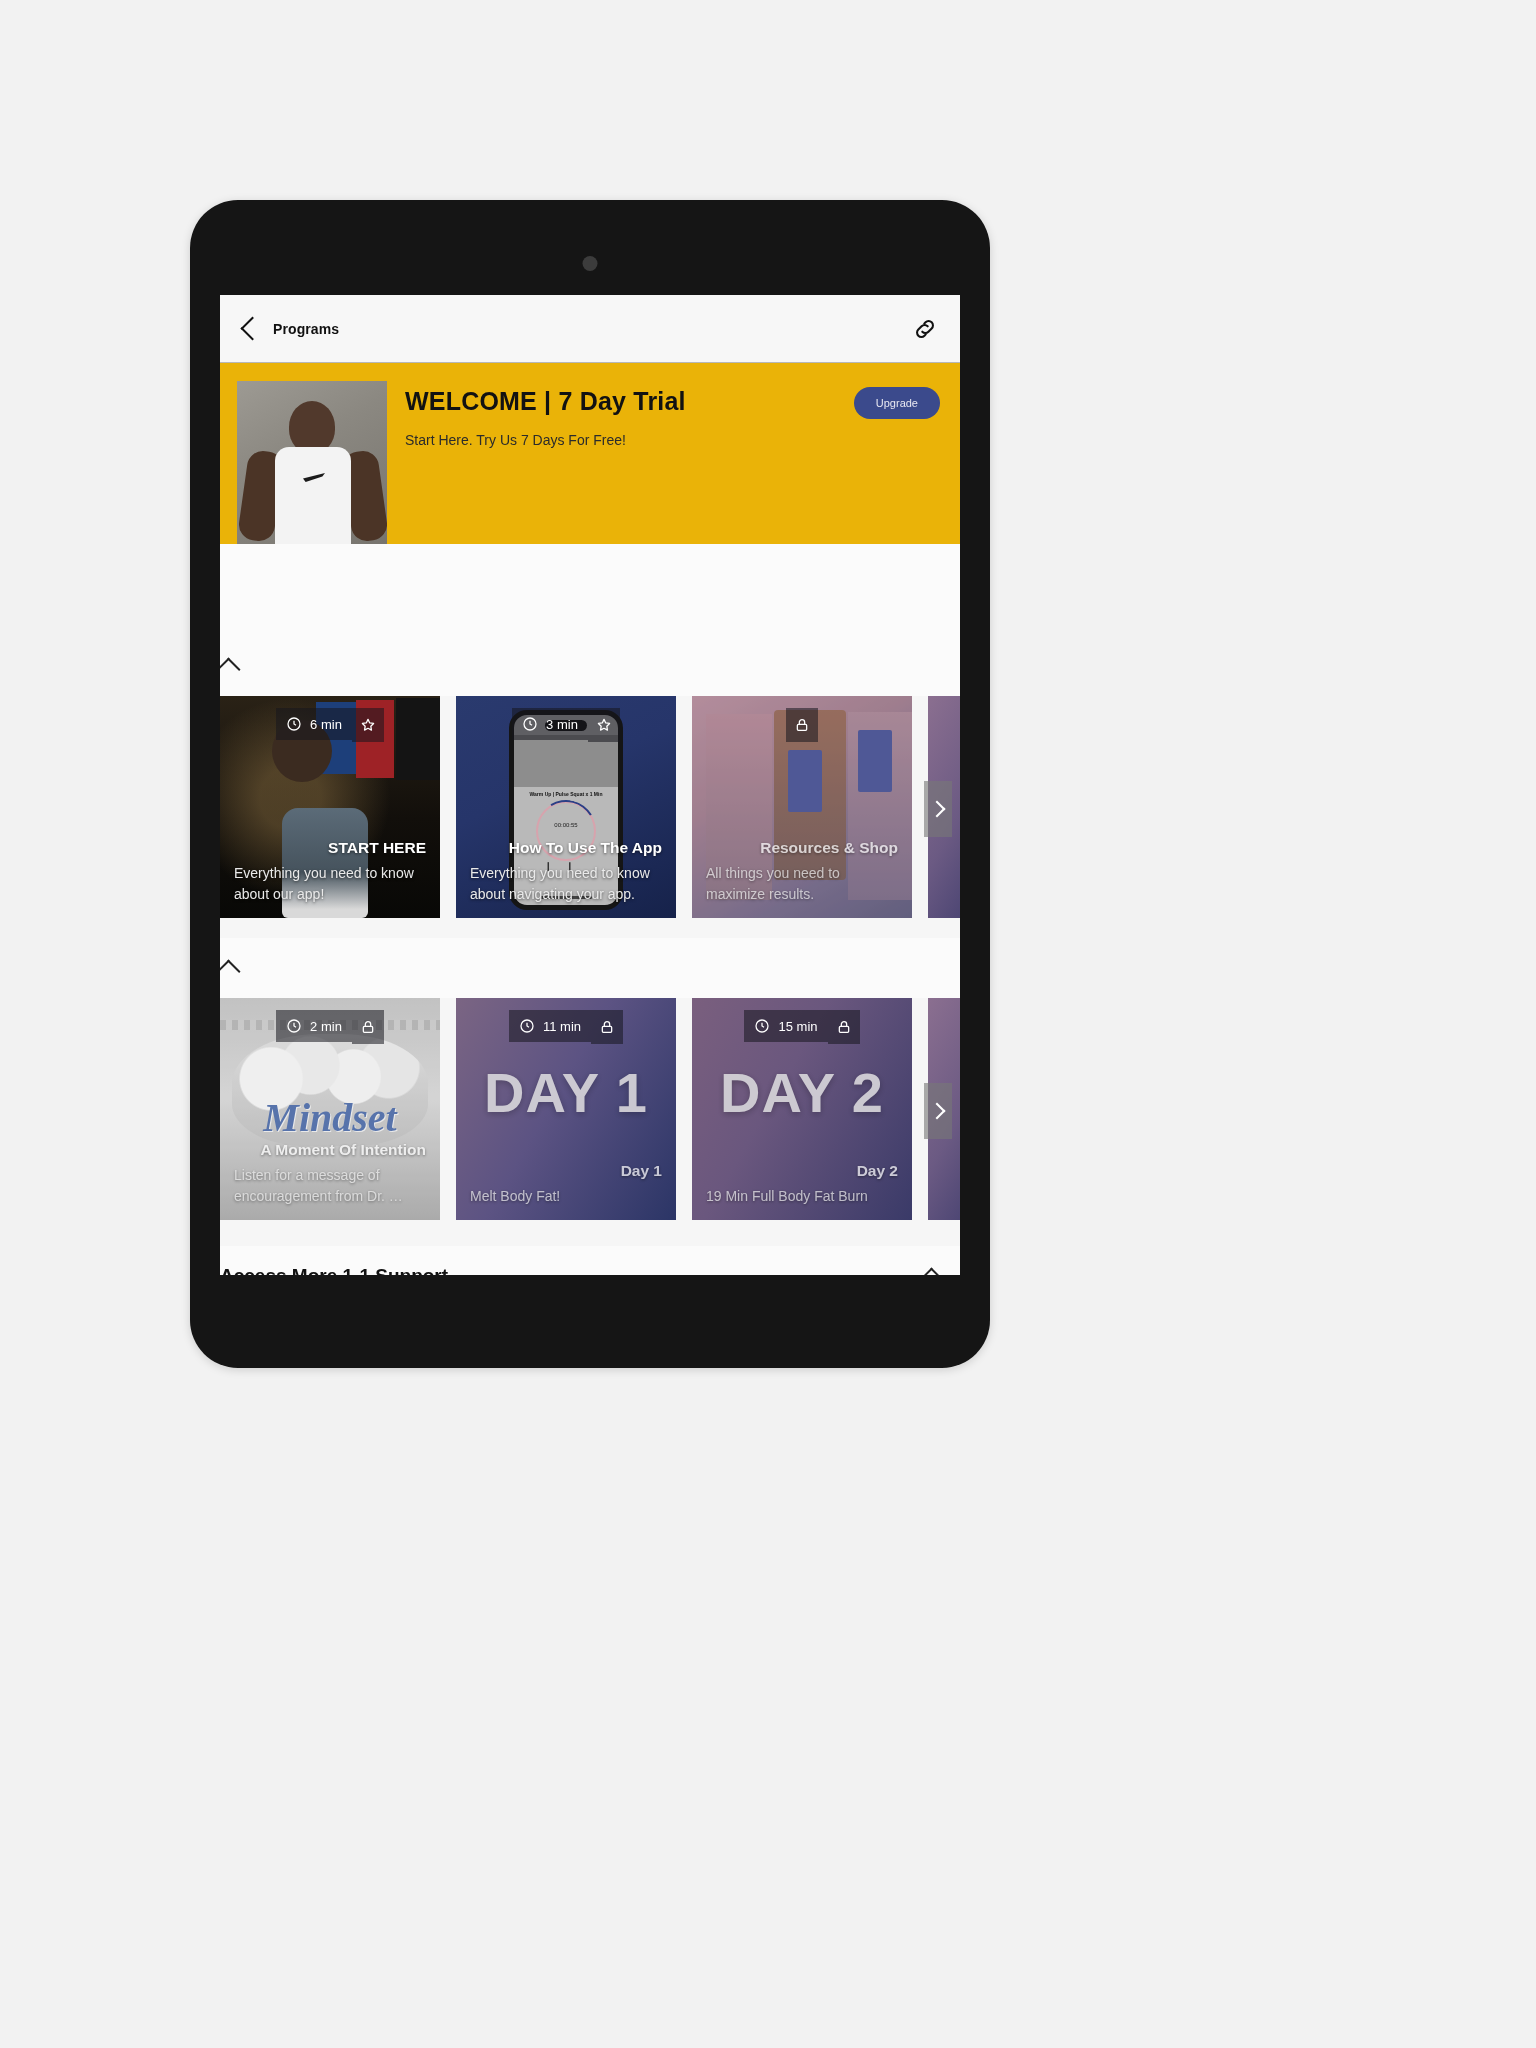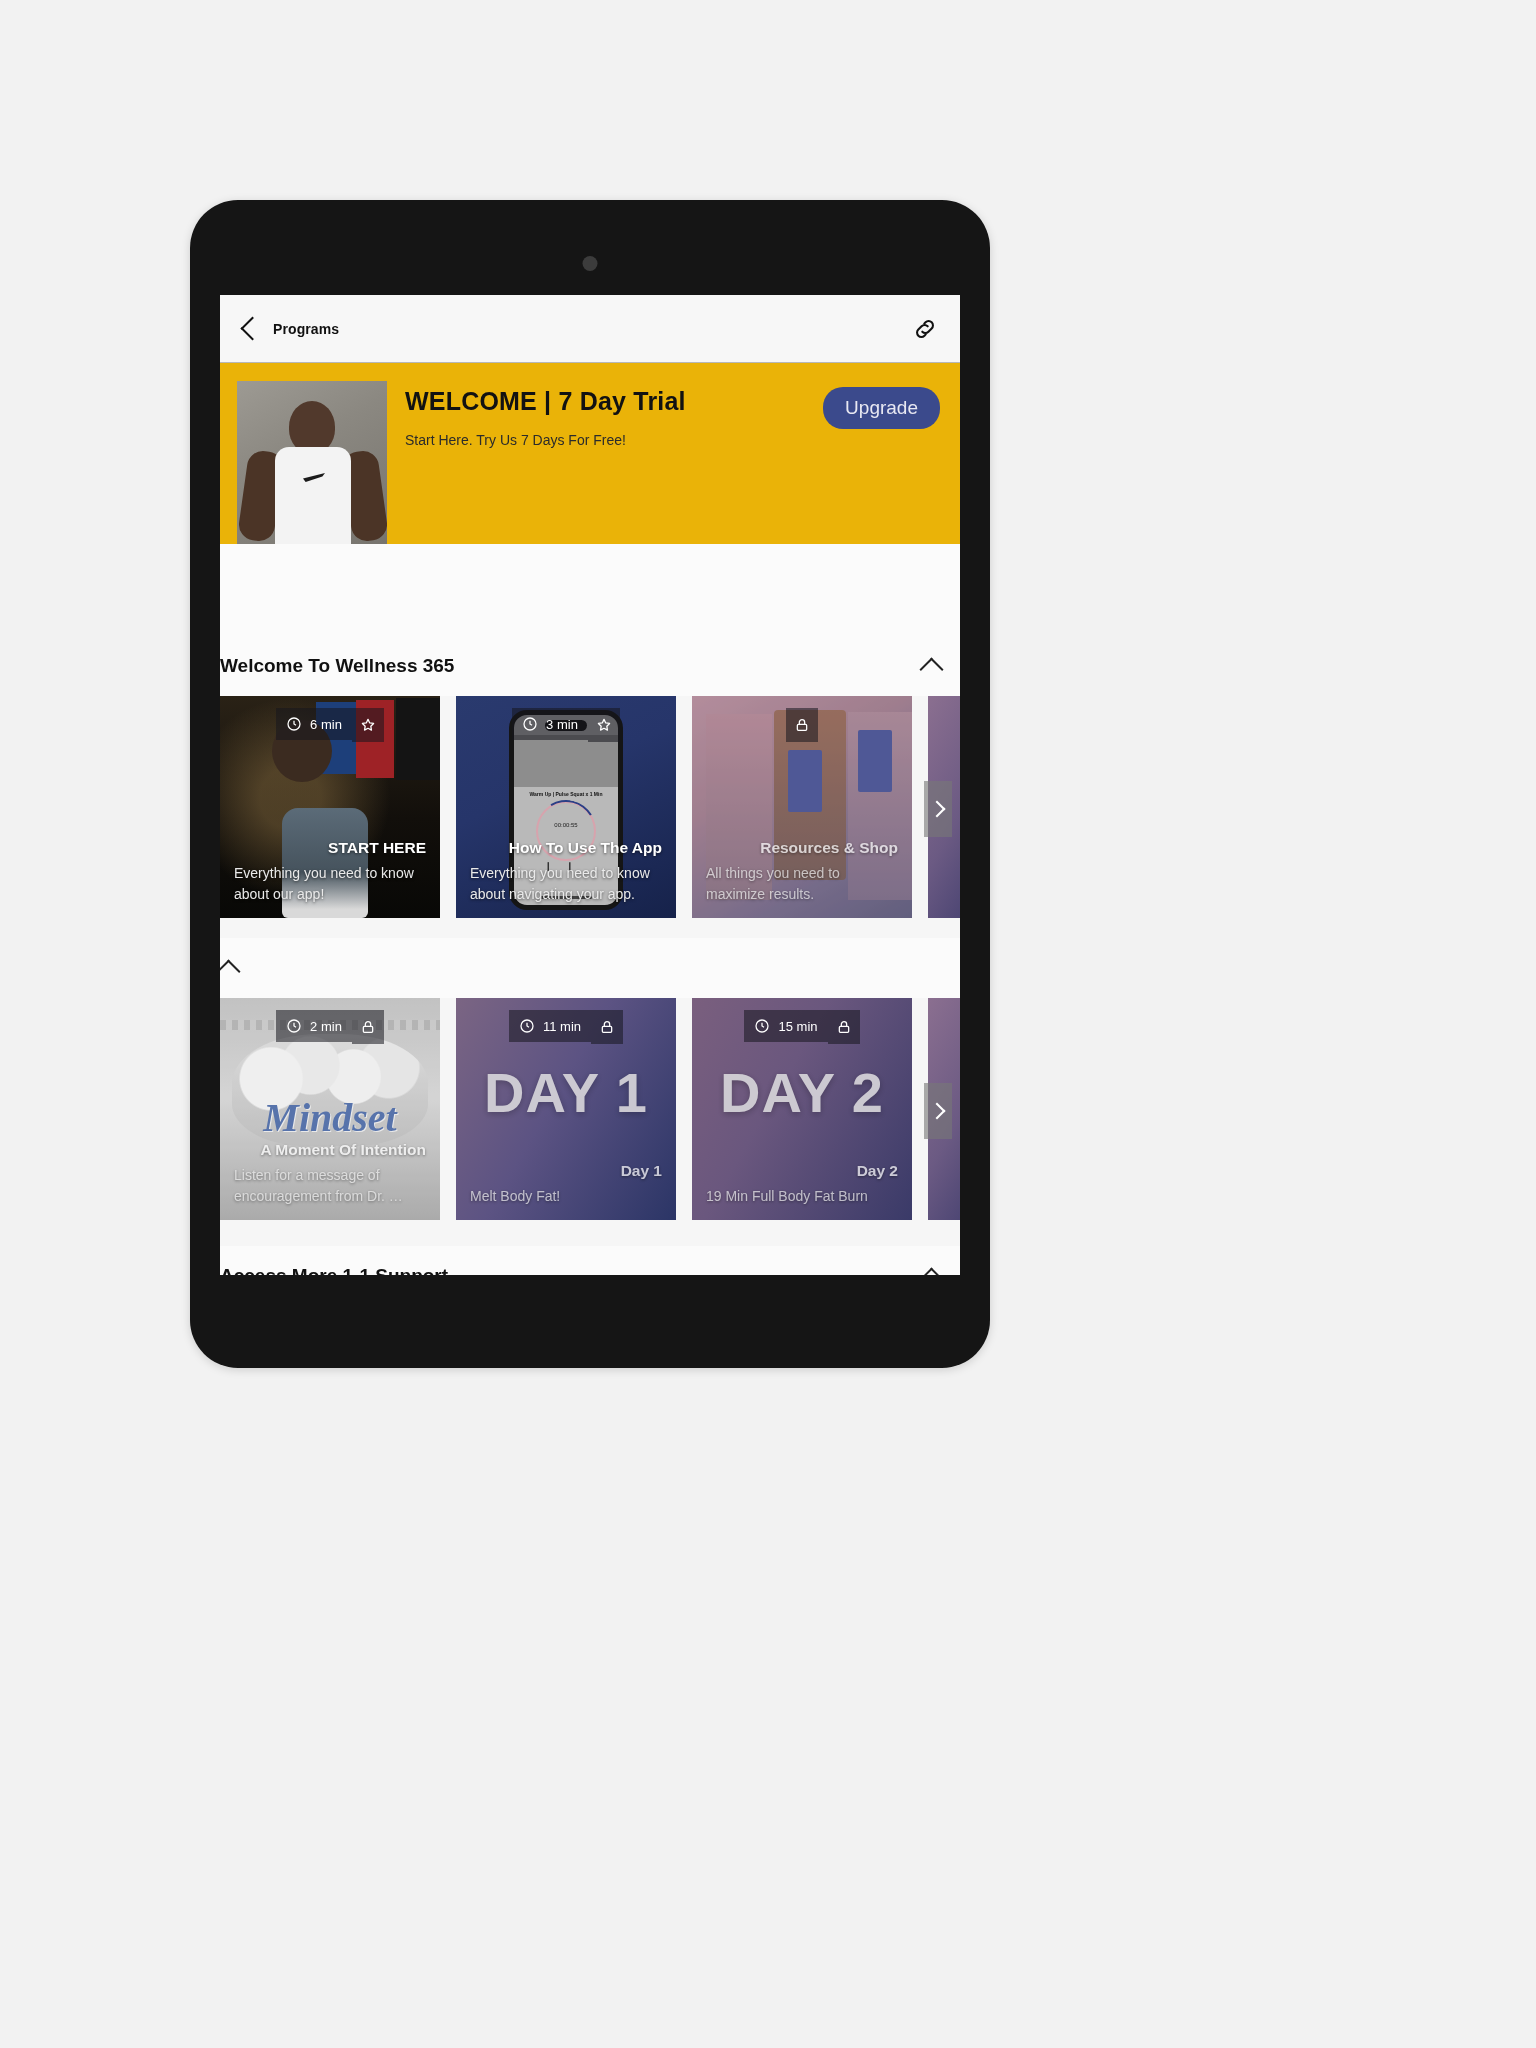--- a/index.html
+++ b/index.html
@@ -105,21 +105,21 @@
     margin:0 0 16px 0;letter-spacing:.2px;
   }
   .hero-sub{
     font-size:14px;color:#2b2b2b;margin:0;
   }
   .upgrade-btn{
     margin:6px 20px 0 0;
     background:#3b4a8c;
     color:#e8e8f2;
     border:none;border-radius:20px;
-    font-size:19px;
+    font-size:11px;
     padding:10px 22px;
     cursor:pointer;
     font-family:"Liberation Sans", sans-serif;
     align-self:flex-start;
     white-space:nowrap;
   }
 
   
   .section-head{
     display:flex;align-items:center;
@@ -314,21 +314,20 @@
       <div class="hero-body">
         <h1 class="hero-title">WELCOME | 7 Day Trial</h1>
         <p class="hero-sub">Start Here. Try Us 7 Days For Free!</p>
       </div>
       <button class="upgrade-btn">Upgrade</button>
     </div>
 
     <div style="height:92px;background:#fbfbfb;"></div>
 
     <div class="section-head">
-      <span class="section-title">Welcome To Wellness 365</span>
       <span class="chev-up"></span>
     </div>
 
     <div class="rail-wrap">
       <div class="rail">
 
         <div class="card r1">
           <div class="art art-start">
             <div class="flag-a"></div>
               <div class="flag-b"></div>

